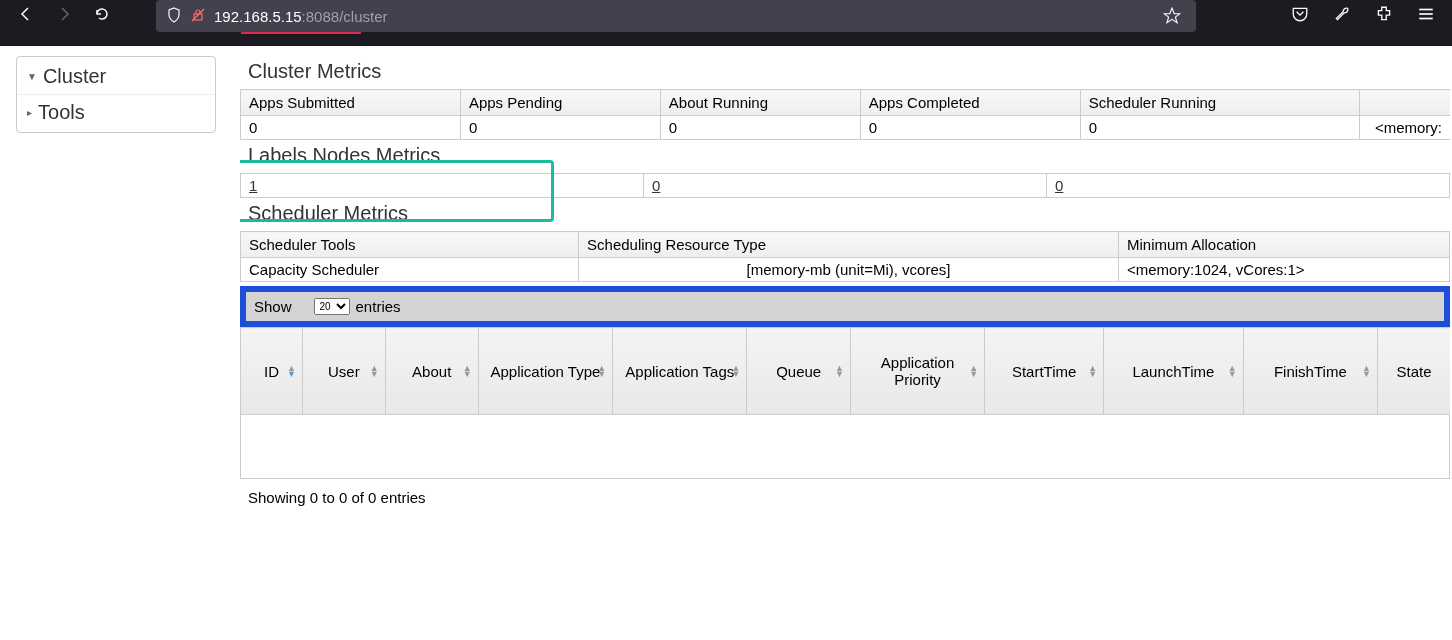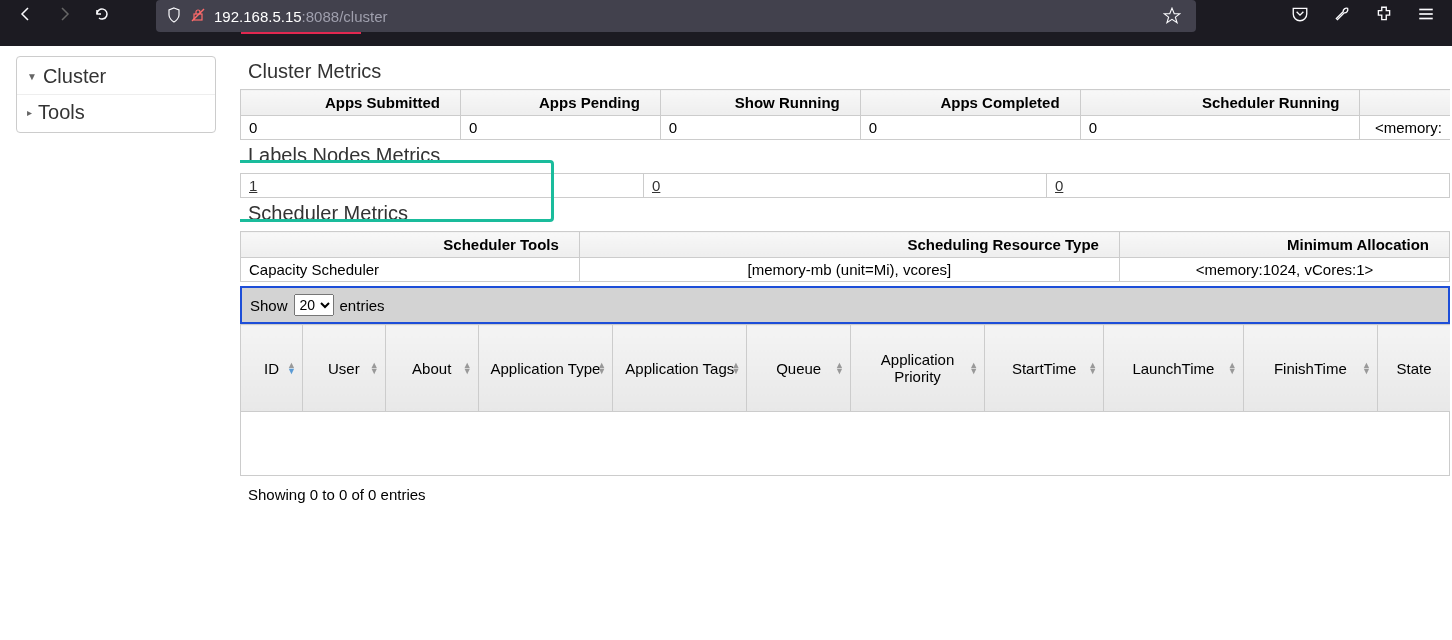--- a/index.html
+++ b/index.html
@@ -20,26 +20,26 @@
 .sidebar { width: 200px; border: 1px solid #ccc; border-radius: 4px; padding: 6px 0; }
 .sb-section { padding: 2px 10px; font-size: 20px; color: #333; display: flex; align-items: center; gap: 6px; cursor: pointer; }
 .sb-section .arrow { font-size: 10px; color: #666; }
 .sb-links { padding: 2px 0 6px 28px; }
 .sb-link { display: block; color: #3b73af; text-decoration: underline; font-size: 15px; line-height: 1.4; cursor: pointer; }
 .sb-sublinks { padding-left: 28px; }
 .sb-sublink { display: block; color: #333; text-decoration: underline; font-size: 15px; line-height: 1.35; cursor: pointer; }
 .main { flex: 1; overflow: hidden; }
 .section-title { font-size: 20px; color: #333; margin: 4px 0 6px 8px; }
 table.metrics { width: 1210px; border-collapse: collapse; margin-bottom: 4px; }
-table.metrics th { background: linear-gradient(#f8f8f8,#eee); border: 1px solid #ccc; font-weight: bold; padding: 4px 20px; text-align: right; font-size: 15px; }
+table.metrics th { background: linear-gradient(#f8f8f8,#eee); border: 1px solid #ccc; font-weight: normal; padding: 4px 8px; text-align: left; font-size: 15px; }
 table.metrics td { border: 1px solid #ccc; padding: 3px 8px; font-size: 15px; }
 .link-cell { text-decoration: underline; color: #333; cursor: pointer; }
 .highlight-box { position: absolute; border: 3px solid #1abc9c; border-radius: 4px; pointer-events: none; }
-.dt-controls { background: #d3d3d3; padding: 6px 8px; border: 2px solid #1d4ed8; width: 1210px; font-size: 15px; display: flex; align-items: center; gap: 6px; }
-.dt-controls select { font-size: 14px; padding: 1px; }
+.dt-controls { background: #d3d3d3; padding: 6px 8px; border: 6px solid #1d4ed8; width: 1210px; font-size: 15px; display: flex; align-items: flex-end; gap: 6px; }
+.dt-controls select { font-size: 10px; padding: 1px; margin-left: 16px; }
 table.apps { width: 1210px; border-collapse: collapse; }
 table.apps th { background: linear-gradient(#f4f4f4,#e8e8e8); border: 1px solid #ccc; padding: 26px 8px; text-align: center; font-size: 15px; font-weight: normal; position: relative; margin-left: 12px; }
 table.apps th .sort { position: absolute; right: 6px; top: 50%; transform: translateY(-50%); display: flex; flex-direction: column; line-height: 6px; font-size: 9px; color: #999; }
 table.apps th.sorted .sort-down { color: #5b9bd5; }
 .apps-body { height: 64px; border: 1px solid #ccc; border-top: none; width: 1210px; }
 .dt-info { padding: 10px 8px; font-size: 15px; width: 1210px; }
 .main-inner { position: relative; }
 svg.logo { width: 352px; height: 84px; }
 </style>
 </head>
@@ -122,21 +122,21 @@
     </div>
 
     <div class="main">
       <div class="main-inner">
         <div class="section-title">Cluster Metrics</div>
         <table class="metrics">
           <tbody>
               <tr>
             <th style="width:220px">Apps Submitted</th>
             <th style="width:200px">Apps Pending</th>
-            <th style="width:200px">Show Running</th>
+            <th style="width:200px">About Running</th>
             <th style="width:220px">Apps Completed</th>
             <th style="width:280px">Scheduler Running</th>
             <th style="width:90px;border-right:none"></th>
           </tr>
           <tr>
             <td>0</td>
             <td>0</td>
             <td>0</td>
             <td>0</td>
             <td>0</td>
@@ -161,21 +161,21 @@
         <table class="metrics">
           <tbody>
               <tr>
             <th style="width:355px">Scheduler Tools</th>
             <th style="width:570px">Scheduling Resource Type</th>
             <th style="width:345px">Minimum Allocation</th>
           </tr>
           <tr>
             <td>Capacity Scheduler</td>
             <td style="text-align:center">[memory-mb (unit=Mi), vcores]</td>
-            <td style="text-align:center">&lt;memory:1024, vCores:1&gt;</td>
+            <td style="text-align:left">&lt;memory:1024, vCores:1&gt;</td>
           </tr>
         </tbody>
           </table>
 
         <div class="dt-controls">
           <span>Show</span>
           <select><option>20</option></select>
           <span>entries</span>
         </div>
 

